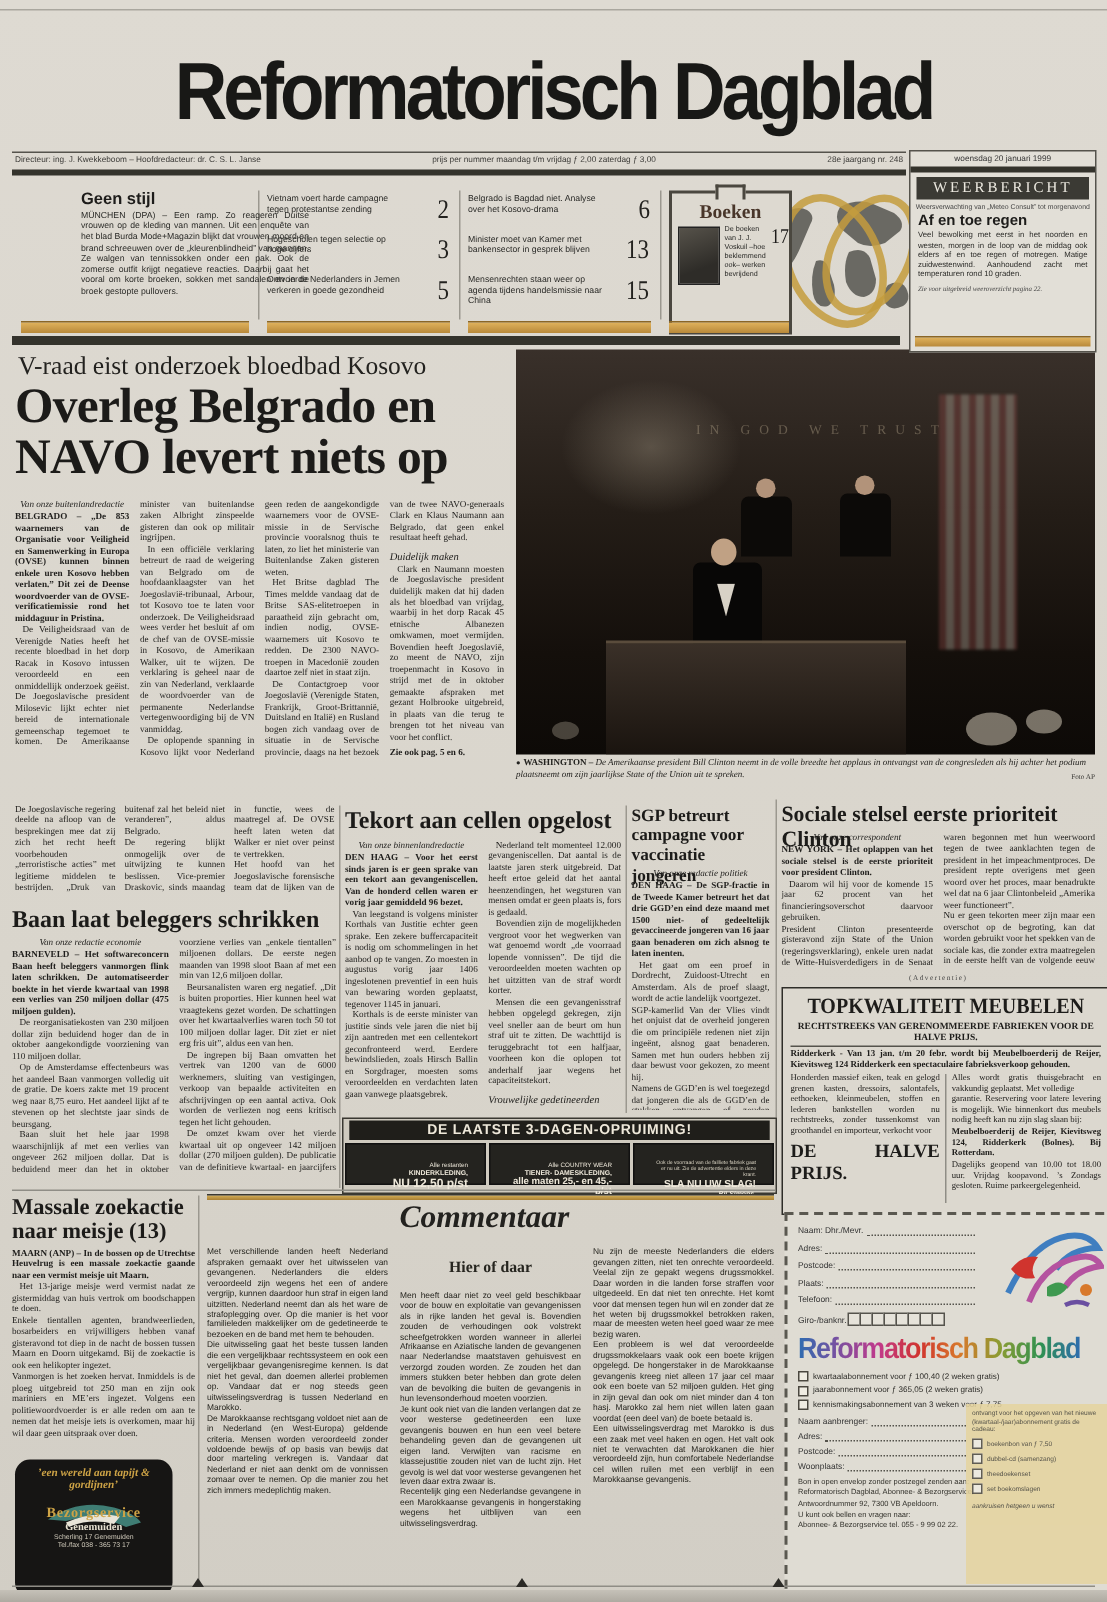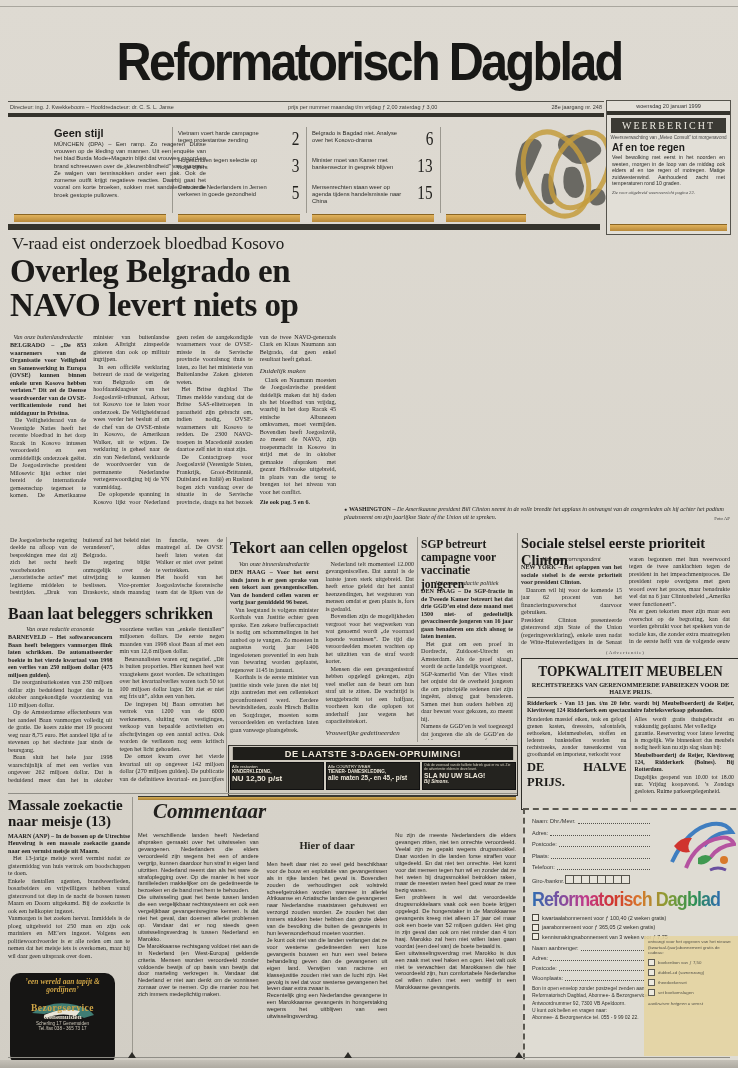--- a/index.html
+++ b/index.html
@@ -90,22 +90,22 @@
   .h-sgp{left:421px;top:538px;font-size:11.5px;width:92px;line-height:1.15;}
   .sgpbody{left:421px;top:580px;width:92px;height:160px;overflow:hidden;}
   .h-clinton{left:521px;top:535px;font-size:14.5px;width:209px;}
   .clintonbody{left:521px;top:556px;width:209px;height:92px;column-count:2;column-gap:7px;overflow:hidden;}
 
   
   .oprad{left:228px;top:745px;width:286px;height:47px;background:#cfcabf;border:1px solid #3a3832;padding:1px;}
   .oprban{background:#1f1e1a;color:#eee8da;text-align:center;font-family:"Liberation Sans",sans-serif;
     font-weight:700;font-size:9.5px;letter-spacing:.5px;padding:1px 0;transform:scaleX(.98);}
   .oprrow{display:flex;gap:2px;margin-top:2px;height:28px;}
-  .oprcell{background:#24231f;color:#eee8da;flex:1;text-align:left;font-family:"Liberation Sans",sans-serif;
-    border:1px solid #111;padding:1px;}
+  .oprcell{background:#24231f;color:#eee8da;flex:1;text-align:right;font-family:"Liberation Sans",sans-serif;
+    border:1px solid #111;padding:11px;}
   .oprcell .s1{font-size:4.2px;display:block;}
   .oprcell .s2{font-size:4.6px;font-weight:700;display:block;}
   .oprcell .s3{font-size:8px;font-weight:700;display:block;}
   .oprcell .tiny{font-size:3.4px;line-height:1.15;display:block;color:#d8d2c2;}
 
   
   .advlabel{left:521px;top:650px;width:209px;text-align:center;font-size:4.8px;color:#444;letter-spacing:1px;}
   .meubad{left:521px;top:658px;width:207px;height:142px;border:1.5px solid #2e2d28;background:#dcd8cf;padding:4px 5px;}
   .meubtitle{text-align:center;font-weight:700;font-size:14.5px;transform:scaleX(.92);margin:0;}
   .meubsub{text-align:center;font-weight:700;font-size:6.3px;margin:1px 0 2px;border-bottom:1px solid #55534c;padding-bottom:2px;}
@@ -121,21 +121,21 @@
   .tapad{left:10px;top:973px;width:97px;height:82px;background:#161514;border-radius:10px;padding:5px 4px;
     text-align:center;color:#e8e2d2;}
   .tapl1{font-style:italic;font-weight:700;font-size:7.5px;color:#cda346;line-height:1.1;}
   .swoosh{width:70px;height:22px;margin:2px auto 0;}
   .tapname{font-weight:700;font-size:9.5px;color:#cda346;letter-spacing:.5px;margin-top:-20px;position:relative;}
   .tapplace{font-weight:700;font-size:7px;color:#e8e2d2;}
   .tapsmall{font-size:4.6px;color:#cfc9ba;font-family:"Liberation Sans",sans-serif;}
 
   .commrule{left:138px;top:796px;width:378px;height:3px;border-top:1px solid #3a3832;
     background:linear-gradient(180deg,#d3ac55,#a97f33);}
-  .commtitle{left:153px;top:799px;width:378px;font-style:italic;font-size:21px;color:#23221f;margin:0;}
+  .commtitle{left:134px;top:799px;width:378px;text-align:center;font-style:italic;font-size:21px;color:#23221f;margin:0;}
   .commcols{left:138px;top:832px;width:378px;height:220px;display:flex;gap:8px;overflow:hidden;}
   .ccol{flex:1;font-family:"Liberation Sans",sans-serif;font-size:5.6px;line-height:1.24;
     text-align:justify;white-space:pre-line;color:#26251f;}
   .chod{font-family:"Liberation Serif",serif;font-weight:700;font-size:10.5px;text-align:center;margin:0 0 2px;}
 
   
   .coupon{left:523px;top:808px;width:205px;height:245px;border:2px dashed #5a5850;background:#dfdcd3;padding:7px 7px 5px;}
   .frow{display:flex;align-items:flex-end;font-family:"Liberation Sans",sans-serif;font-size:5.6px;
     color:#333;margin-bottom:4.5px;width:118px;}
   .frow .line{flex:1;border-bottom:1px dotted #55534c;height:6px;margin-left:2px;}
@@ -225,20 +225,29 @@
     <div class="teaser">
       <span class="tx">Minister moet van Kamer met bankensector in gesprek blijven</span>
       <span class="pg">13</span>
     </div>
     <div class="teaser">
       <span class="tx">Mensenrechten staan weer op agenda tijdens handelsmissie naar China</span>
       <span class="pg">15</span>
     </div>
   </div>
 
+  <div class="abs boekenbox">
+    <div class="boekentab"></div>
+    <div class="boekentitle">Boeken</div>
+    <div class="boekenrow">
+      <div class="bimg"></div>
+      <div class="btx">De boeken van J. J. Voskuil –hoe beklemmend ook– werken bevrijdend</div>
+      <div class="bpg">17</div>
+    </div>
+  </div>
 
   <div class="abs goldbar" style="left:14px;top:214px;width:152px;height:7px;"></div>
   <div class="abs goldbar" style="left:178px;top:214px;width:122px;height:7px;"></div>
   <div class="abs goldbar" style="left:312px;top:214px;width:122px;height:7px;"></div>
   <div class="abs goldbar" style="left:446px;top:214px;width:80px;height:7px;"></div>
   <div class="abs thickrule" style="left:8px;top:224px;width:592px;height:6px;"></div>
 
   <div class="abs headline">Overleg Belgrado en
 NAVO levert niets op</div>
   <div class="abs kicker">V-raad eist onderzoek bloedbad Kosovo</div>
@@ -253,20 +262,39 @@
     <p>De Contactgroep voor Joegoslavië (Verenigde Staten, Frankrijk, Groot-Brittannië, Duitsland en Italië) en Rusland bogen zich vandaag over de situatie in de Servische provincie, daags na het bezoek van de twee NAVO-generaals Clark en Klaus Naumann aan Belgrado, dat geen enkel resultaat heeft gehad.</p>
     <p class="subhead">Duidelijk maken</p>
     <p>Clark en Naumann moesten de Joegoslavische president duidelijk maken dat hij daden als het bloedbad van vrijdag, waarbij in het dorp Racak 45 etnische Albanezen omkwamen, moet vermijden. Bovendien heeft Joegoslavië, zo meent de NAVO, zijn troepenmacht in Kosovo in strijd met de in oktober gemaakte afspraken met gezant Holbrooke uitgebreid, in plaats van die terug te brengen tot het niveau van voor het conflict.</p>
     <p class="seealso">Zie ook pag. 5 en 6.</p>
   </div>
 
   <div class="abs navomore bt">De Joegoslavische regering deelde na afloop van de besprekingen mee dat zij zich het recht heeft voorbehouden „terroristische acties” met legitieme middelen te bestrijden. „Druk van buitenaf zal het beleid niet veranderen”, aldus Belgrado.
 De regering blijkt onmogelijk over de uitwijzing te kunnen beslissen. Vice-premier Draskovic, sinds maandag in functie, wees de maatregel af. De OVSE heeft laten weten dat Walker er niet over peinst te vertrekken.
 Het hoofd van het Joegoslavische forensische team dat de lijken van de vermoorde Kosovaren onderzoekt, zei gisteravond dat de lichamen geen sporen vertonen van geweld. De slachtoffers van de massamoord zijn volgens hem niet van nabij geëxecuteerd, zoals Walker heeft gezegd. De gevechten in de omgeving van Racak gaan intussen gewoon door.</div>
 
+  <div class="abs photo">
+    <div class="glow"></div>
+    <div class="walltext">IN GOD WE TRUST</div>
+    <div class="flag"></div>
+
+    <div class="figc" style="left:150px;top:98px;width:34px;height:40px;"></div>
+    <div class="head-sk" style="left:160px;top:86px;width:13px;height:13px;"></div>
+    <div class="figc" style="left:216px;top:96px;width:34px;height:42px;"></div>
+    <div class="head-sk" style="left:226px;top:84px;width:13px;height:13px;"></div>
+
+    <div class="figc" style="left:118px;top:142px;width:46px;height:66px;background:#080706;"></div>
+    <div class="shirt" style="left:134px;top:156px;width:12px;height:22px;clip-path:polygon(0 0,100% 0,50% 100%);"></div>
+    <div class="head-sk" style="left:130px;top:126px;width:17px;height:18px;background:#c0a184;"></div>
+    <div class="podium"></div>
+
+    <div class="blob" style="left:300px;bottom:6px;width:34px;height:22px;"></div>
+    <div class="blob" style="left:340px;bottom:14px;width:24px;height:16px;"></div>
+    <div class="blob" style="left:24px;bottom:10px;width:18px;height:12px;opacity:.3;"></div>
+  </div>
   <div class="abs caption">
     <span class="bullet"></span><b>WASHINGTON –</b><span> De Amerikaanse president Bill Clinton neemt in de volle breedte het applaus in ontvangst van de congresleden als hij achter het podium plaatsneemt om zijn jaarlijkse State of the Union uit te spreken.</span>
     <span class="credit">Foto AP</span>
   </div>
 
   <div class="abs vsep" style="left:226px;top:537px;height:255px;"></div>
   <div class="abs vsep" style="left:417px;top:537px;height:205px;"></div>
   <div class="abs vsep" style="left:517px;top:533px;height:262px;"></div>
 
   <div class="abs story-head h-baan">Baan laat beleggers schrikken</div>

